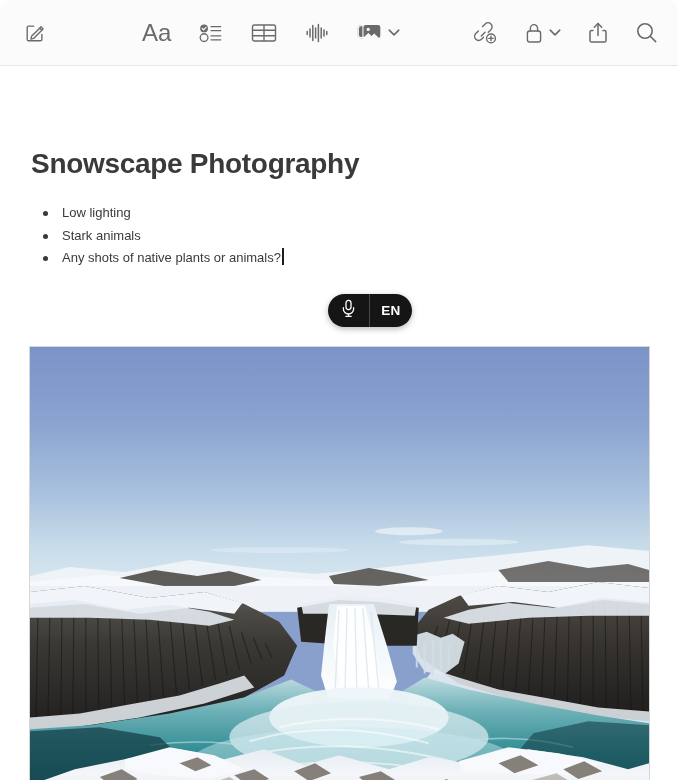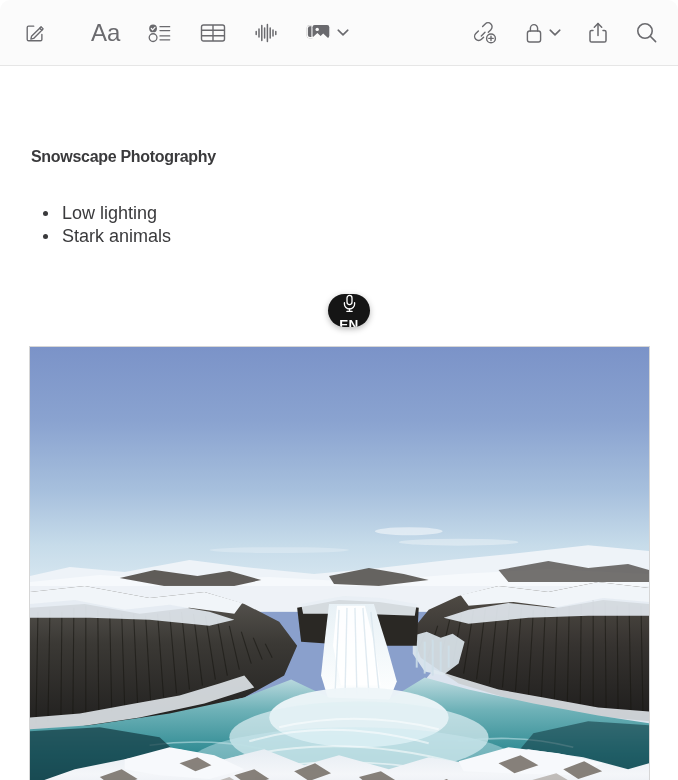--- a/index.html
+++ b/index.html
@@ -30,48 +30,48 @@
     display: flex;
     align-items: center;
     justify-content: center;
     color: #6a6a6e;
     cursor: default;
   }
   .tb-btn svg { display: block; }
   .chev { margin-left: 5px; display: block; }
 
   .group-compose { margin-left: 24px; }
-  .group-format  { margin-left: 45px; display: flex; align-items: center; gap: 28px; }
+  .group-format  { margin-left: 96px; display: flex; align-items: center; gap: 28px; }
   .group-aa { font-size: 24px; letter-spacing: 0px; color: #6a6a6e; line-height: 1; }
   .group-right { position: absolute; right: 20px; display: flex; align-items: center; gap: 26px; }
   .with-chev { display: flex; align-items: center; }
 
   
   .note {
     position: relative;
     padding: 0;
   }
   .note-title {
     position: absolute;
     left: 31px; top: 82px;
-    font-size: 16px;
+    font-size: 28px;
     font-weight: bold;
     color: #3a3a3c;
     letter-spacing: -0.3px;
   }
   .bullets {
     position: absolute;
     left: 40px; top: 136px;
     width: 420px;
     list-style: none;
   }
   .bullets li {
     position: relative;
     padding-left: 22px;
-    font-size: 18px;
+    font-size: 13px;
     line-height: 22.7px;
     color: #3a3a3c;
   }
   .bullets li .dot {
     position: absolute;
     left: 3px; top: 9px;
     width: 5px; height: 5px;
     border-radius: 50%;
     background: #3a3a3c;
   }
@@ -88,21 +88,20 @@
   .dictation {
     position: absolute;
     left: 328px; top: 228px;
     height: 33px;
     background: #151515;
     border-radius: 17px;
     display: flex;
     align-items: center;
     box-shadow: 0 2px 6px rgba(0,0,0,0.28);
     overflow: hidden;
-    flex-direction: column;
   }
   .dict-mic {
     width: 41px; height: 33px;
     display: flex; align-items: center; justify-content: center;
     color: #ffffff;
   }
   .dict-div { width: 1px; height: 33px; background: #4a4a4a; }
   .dict-lang {
     width: 42px; height: 33px;
     display: flex; align-items: center; justify-content: center;
@@ -251,20 +250,24 @@
     <div class="note-title">Snowscape Photography</div>
 
     <ul class="bullets">
       <li>
         <span class="dot"></span>
         <span>Low lighting</span>
       </li>
       <li>
         <span class="dot"></span>
         <span>Stark animals</span>
+      </li>
+      <li>
+        <span class="dot"></span>
+        <span>Any shots of native plants or animals?</span><span class="caret"></span>
       </li>
     </ul>
 
     <div class="dictation">
       <div class="dict-mic">
         <span>
           <svg width="15" height="19" viewBox="0 0 15 19" fill="none" stroke="currentColor" stroke-width="1.3" stroke-linecap="round" stroke-linejoin="round">
             <rect x="5" y="1.4" width="5" height="9.2" rx="2.5"></rect>
             <path d="M2.4 8.7v1.2a5.1 5.1 0 0 0 10.2 0V8.7"></path>
             <path d="M7.5 15v2.4M4.9 17.4h5.2"></path>

